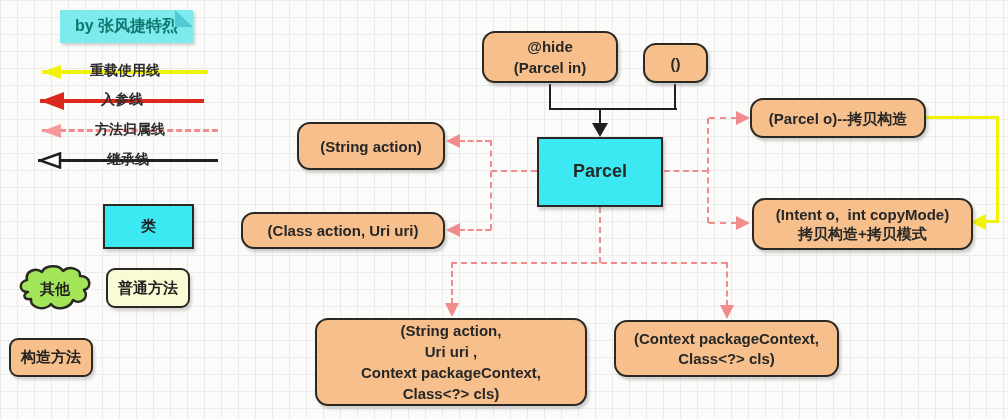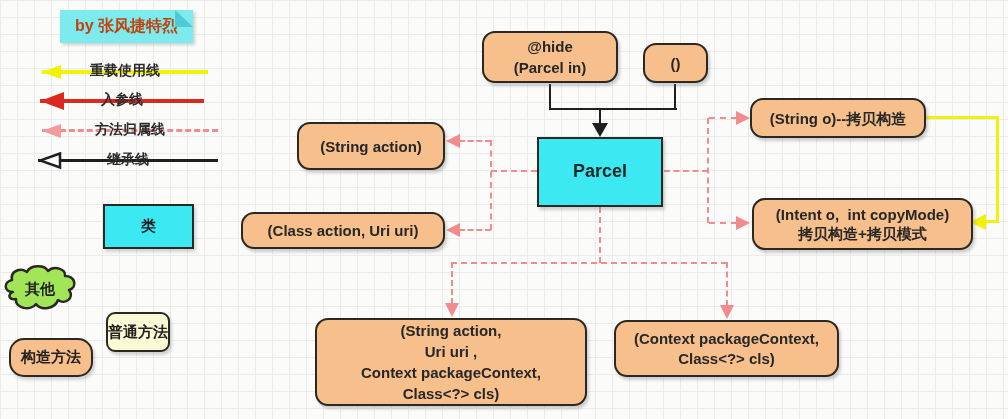--- a/index.html
+++ b/index.html
@@ -11,21 +11,21 @@
     background-image:
       linear-gradient(#ebebeb 1px, transparent 1px),
       linear-gradient(90deg, #ebebeb 1px, transparent 1px);
     background-size:17px 17px;
   }
 
   
   .note {
     position:absolute; left:60px; top:10px; width:133px; height:33px;
     background:#7debee; display:flex; align-items:center; justify-content:center;
-    font-weight:bold; font-size:16px; color:#c2410c;
+    font-weight:bold; font-size:16px; color:#0f766e;
     box-shadow:2px 2px 3px rgba(120,120,120,0.35);
   }
   .note .fold {
     position:absolute; right:0; top:0; width:18px; height:17px;
     background:#4ec9d6;
     clip-path:polygon(0 0, 100% 100%, 0 100%);
   }
 
   
   .lrow { position:absolute; height:18px; }
@@ -39,21 +39,21 @@
   
   .shape {
     position:absolute; display:flex; align-items:center; justify-content:center;
     font-weight:bold; font-size:15px; color:#222;
     border:2.5px solid #2b2722; box-sizing:border-box;
     box-shadow:2px 3px 3px rgba(120,120,120,0.3);
   }
   .blue   { background:#2f7ee0; }
   .cyan   { background:#3ce8f1; }
   .pale   { background:#fafad4; border-radius:9px; }
-  .orange { background:#f6bf8b; border-radius:15px;text-align:right; }
+  .orange { background:#f6bf8b; border-radius:9px;text-align:right; }
   .cloud-wrap { position:absolute; box-shadow:none; }
   .cloud-wrap .cloud-label {
     position:absolute; left:0; top:0; width:100%; height:100%;
     display:flex; align-items:center; justify-content:center;
     font-weight:bold; font-size:15px; color:#222;
   }
 
   
   .node {
     position:absolute; display:flex; align-items:center; justify-content:center;
@@ -112,36 +112,36 @@
     <div class="lline" style="top:7px;height:3px;background:#1f1f1f;"></div>
     <svg style="position:absolute;left:0;top:0;" width="24" height="17" viewBox="0 0 24 17">
       <polygon points="22,1.5 2,8.5 22,15.5" fill="#ffffff" stroke="#1f1f1f" stroke-width="2.5"></polygon>
     </svg>
     <span class="llabel">继承线</span>
   </div>
 
   <div class="shape cyan" style="left:103px;top:204px;width:91px;height:45px;">
     <span>类</span>
   </div>
-  <div class="cloud-wrap" style="left:2px;top:263px;width:76px;height:52px;">
+  <div class="cloud-wrap" style="left:17px;top:263px;width:76px;height:52px;">
     <svg width="76" height="52" viewBox="0 0 76 52">
       <path d="M 11 29
                C 2 29, 1 19, 10 17
                C 8 8, 19 4, 25 9
                C 28 2, 42 1, 46 8
                C 52 2, 64 6, 63 13
                C 73 13, 76 24, 67 27
                C 73 35, 63 42, 56 37
                C 53 46, 39 48, 34 41
                C 29 48, 13 46, 14 36
                C 7 37, 5 32, 11 29 Z" fill="#a3e558" stroke="#2b2722" stroke-width="2.5" stroke-linejoin="round"></path>
     </svg>
     <span class="cloud-label">其他</span>
   </div>
-  <div class="shape pale" style="left:106px;top:268px;width:64px;height:40px;margin-top:44px;">
+  <div class="shape pale" style="left:106px;top:268px;width:84px;height:40px;">
     <span>普通方法</span>
   </div>
   <div class="shape orange" style="left:9px;top:338px;width:84px;height:39px;">
     <span>构造方法</span>
   </div>
 
   <div class="seg bv" style="left:549px;top:84px;height:26px;"></div>
   <div class="seg bv" style="left:674px;top:84px;height:26px;"></div>
   <div class="seg bh" style="left:549px;top:108px;width:128px;"></div>
   <div class="seg bv" style="left:599px;top:108px;height:17px;"></div>
@@ -183,21 +183,21 @@
   <div class="node classbox" style="left:537px;top:137px;width:126px;height:70px;">
     <span>Parcel</span>
   </div>
   <div class="node rounded" style="left:297px;top:122px;width:148px;height:48px;">
     <span>(String action)</span>
   </div>
   <div class="node rounded" style="left:241px;top:212px;width:204px;height:37px;">
     <span>(Class action, Uri uri)</span>
   </div>
   <div class="node rounded" style="left:750px;top:98px;width:176px;height:40px;">
-    <span>(String o)--拷贝构造</span>
+    <span>(Parcel o)--拷贝构造</span>
   </div>
   <div class="node rounded" style="left:752px;top:198px;width:221px;height:52px;line-height:1.3;">
     <span>(Intent o,  int copyMode)
 拷贝构造+拷贝模式</span>
   </div>
   <div class="node rounded" style="left:315px;top:318px;width:272px;height:88px;line-height:1.4;">
     <span>(String action,
 Uri uri ,
 Context packageContext,
 Class&lt;?&gt; cls)</span>

